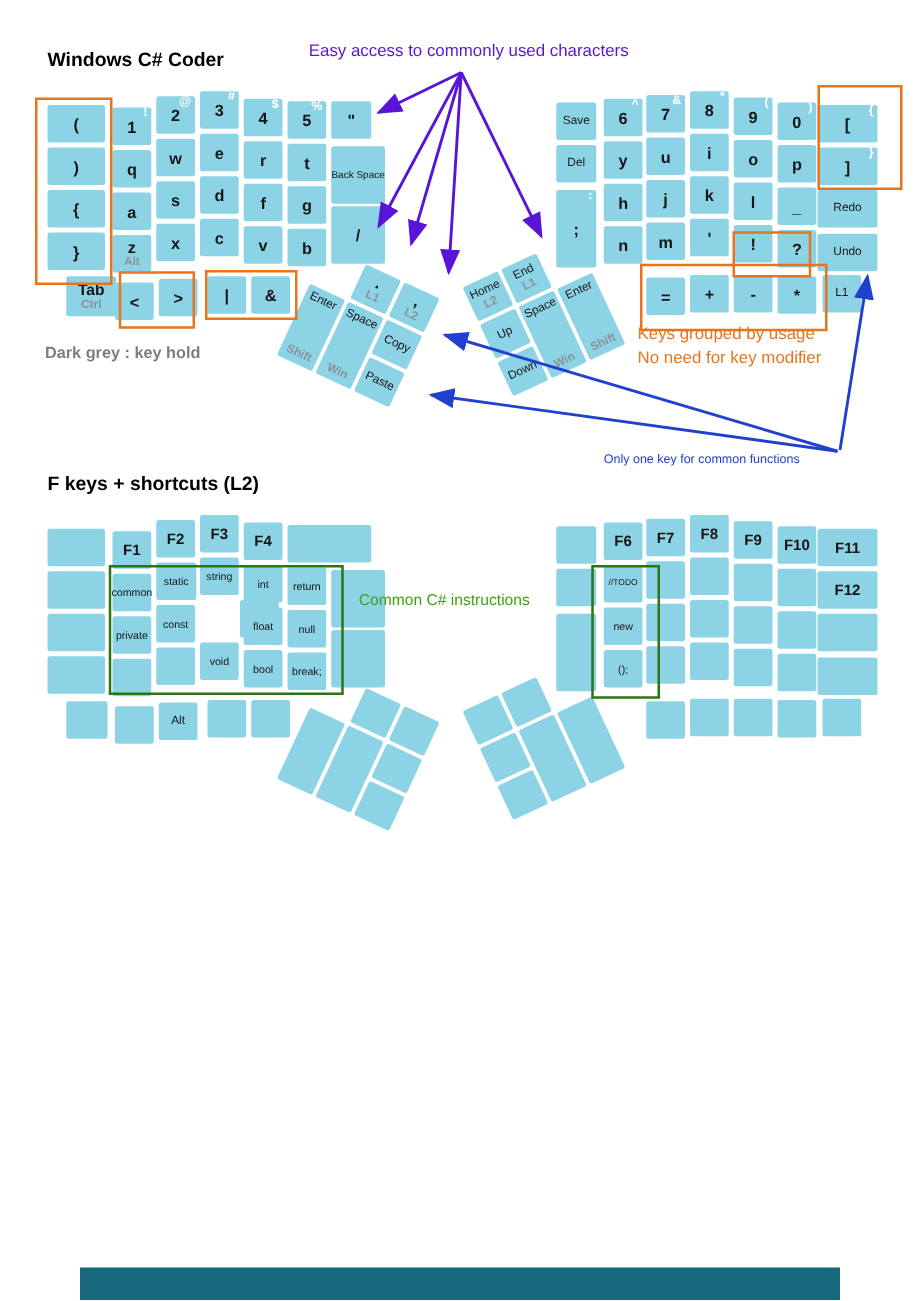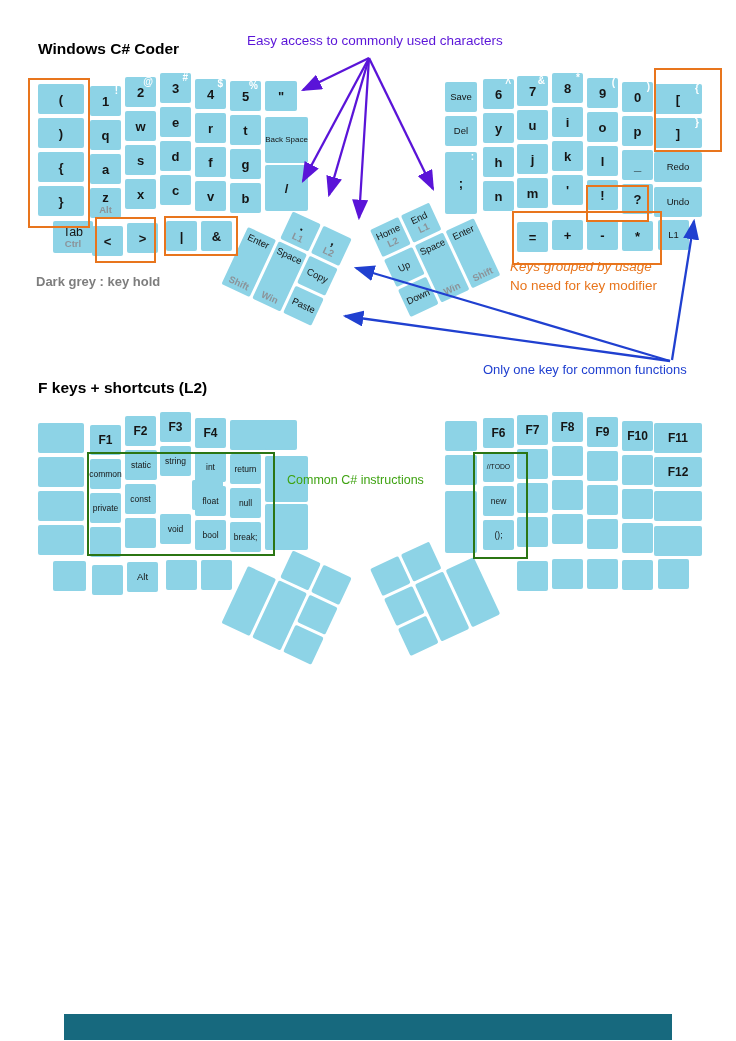--- a/index.html
+++ b/index.html
@@ -11,50 +11,50 @@
   .key{position:absolute;background:var(--key-fill);border-radius:2px;
        display:flex;flex-direction:column;align-items:center;justify-content:center;
        color:var(--key-text);line-height:1;box-sizing:border-box;}
   .key .lab{display:block;text-align:center;}
   .key.ch .lab{font-size:13px;font-weight:bold;}
   .key.md .lab{font-size:9.5px;font-weight:normal;}
   .key.fk .lab{font-size:12px;font-weight:bold;}
   .key.sm .lab{font-size:8.5px;font-weight:normal;}
   .key.xs .lab{font-size:8px;font-weight:normal;line-height:1.1;white-space:normal;width:100%;}
   .key.xxs .lab{font-size:6.8px;font-weight:normal;}
-  .key.tab .lab{font-size:12.5px;font-weight:normal;}
+  .key.tab .lab{font-size:12.5px;font-weight:bold;}
   .key .hold{color:var(--hold-text);font-weight:bold;font-size:9.5px;margin-top:1px;}
   .key .sup{position:absolute;top:0px;right:3px;color:#fff;font-weight:bold;font-size:10px;}
   .key.tall{justify-content:space-between;padding:4px 0;}
   .thumb{position:absolute;width:0;height:0;overflow:visible;transform-origin:0 0;}
   .thumb-left{left:262px;top:197px;transform:rotate(25deg);}
   .thumb-right{left:370px;top:230px;transform:rotate(-25deg);}
   .hl{position:absolute;background:transparent;z-index:30;pointer-events:none;}
   .hl.o{border:2.5px solid var(--orange);}
   .hl.g{border:2.5px solid var(--green-box);}
   .note{position:absolute;z-index:40;white-space:nowrap;}
   #title-main,#title-l2{font-size:15.5px;font-weight:bold;color:#000;}
   #note-easy{color:var(--purple);font-size:13.5px;}
   #note-darkgrey{color:#7d7d7d;font-size:13px;font-weight:bold;}
   #note-grouped1,#note-grouped2{color:var(--orange);font-size:13.5px;}
-  #note-onekey{color:var(--blue);font-size:13px;}
+  #note-onekey{color:var(--blue);font-size:10px;}
   #note-cs{color:var(--green-text);font-size:12.5px;}
   #arrow-layer{position:absolute;left:0;top:0;z-index:35;pointer-events:none;}
   #bottom-bar{position:absolute;z-index:5;}
 </style>
 </head>
 <body>
 
 <div class="note" id="title-main" style="left:38px;top:40px;">Windows C# Coder</div>
 
 <div class="note" id="note-easy" style="left:247px;top:33px;">Easy access to commonly used characters</div>
 
 <div class="note" id="note-darkgrey" style="left:36px;top:274px;">Dark grey : key hold</div>
 
-<div class="note" id="note-grouped1" style="left:510px;top:259px;font-style:italic;">Keys grouped by usage</div>
+<div class="note" id="note-grouped1" style="left:510px;top:259px;">Keys grouped by usage</div>
 
 <div class="note" id="note-grouped2" style="left:510px;top:278px;">No need for key modifier</div>
 
 <div class="note" id="note-onekey" style="left:483px;top:362px;">Only one key for common functions</div>
 
 <div class="note" id="title-l2" style="left:38px;top:379px;">F keys + shortcuts (L2)</div>
 
 <div class="note" id="note-cs" style="left:287px;top:473px;">Common C# instructions</div>
 
 <div class="board" id="board-main">

